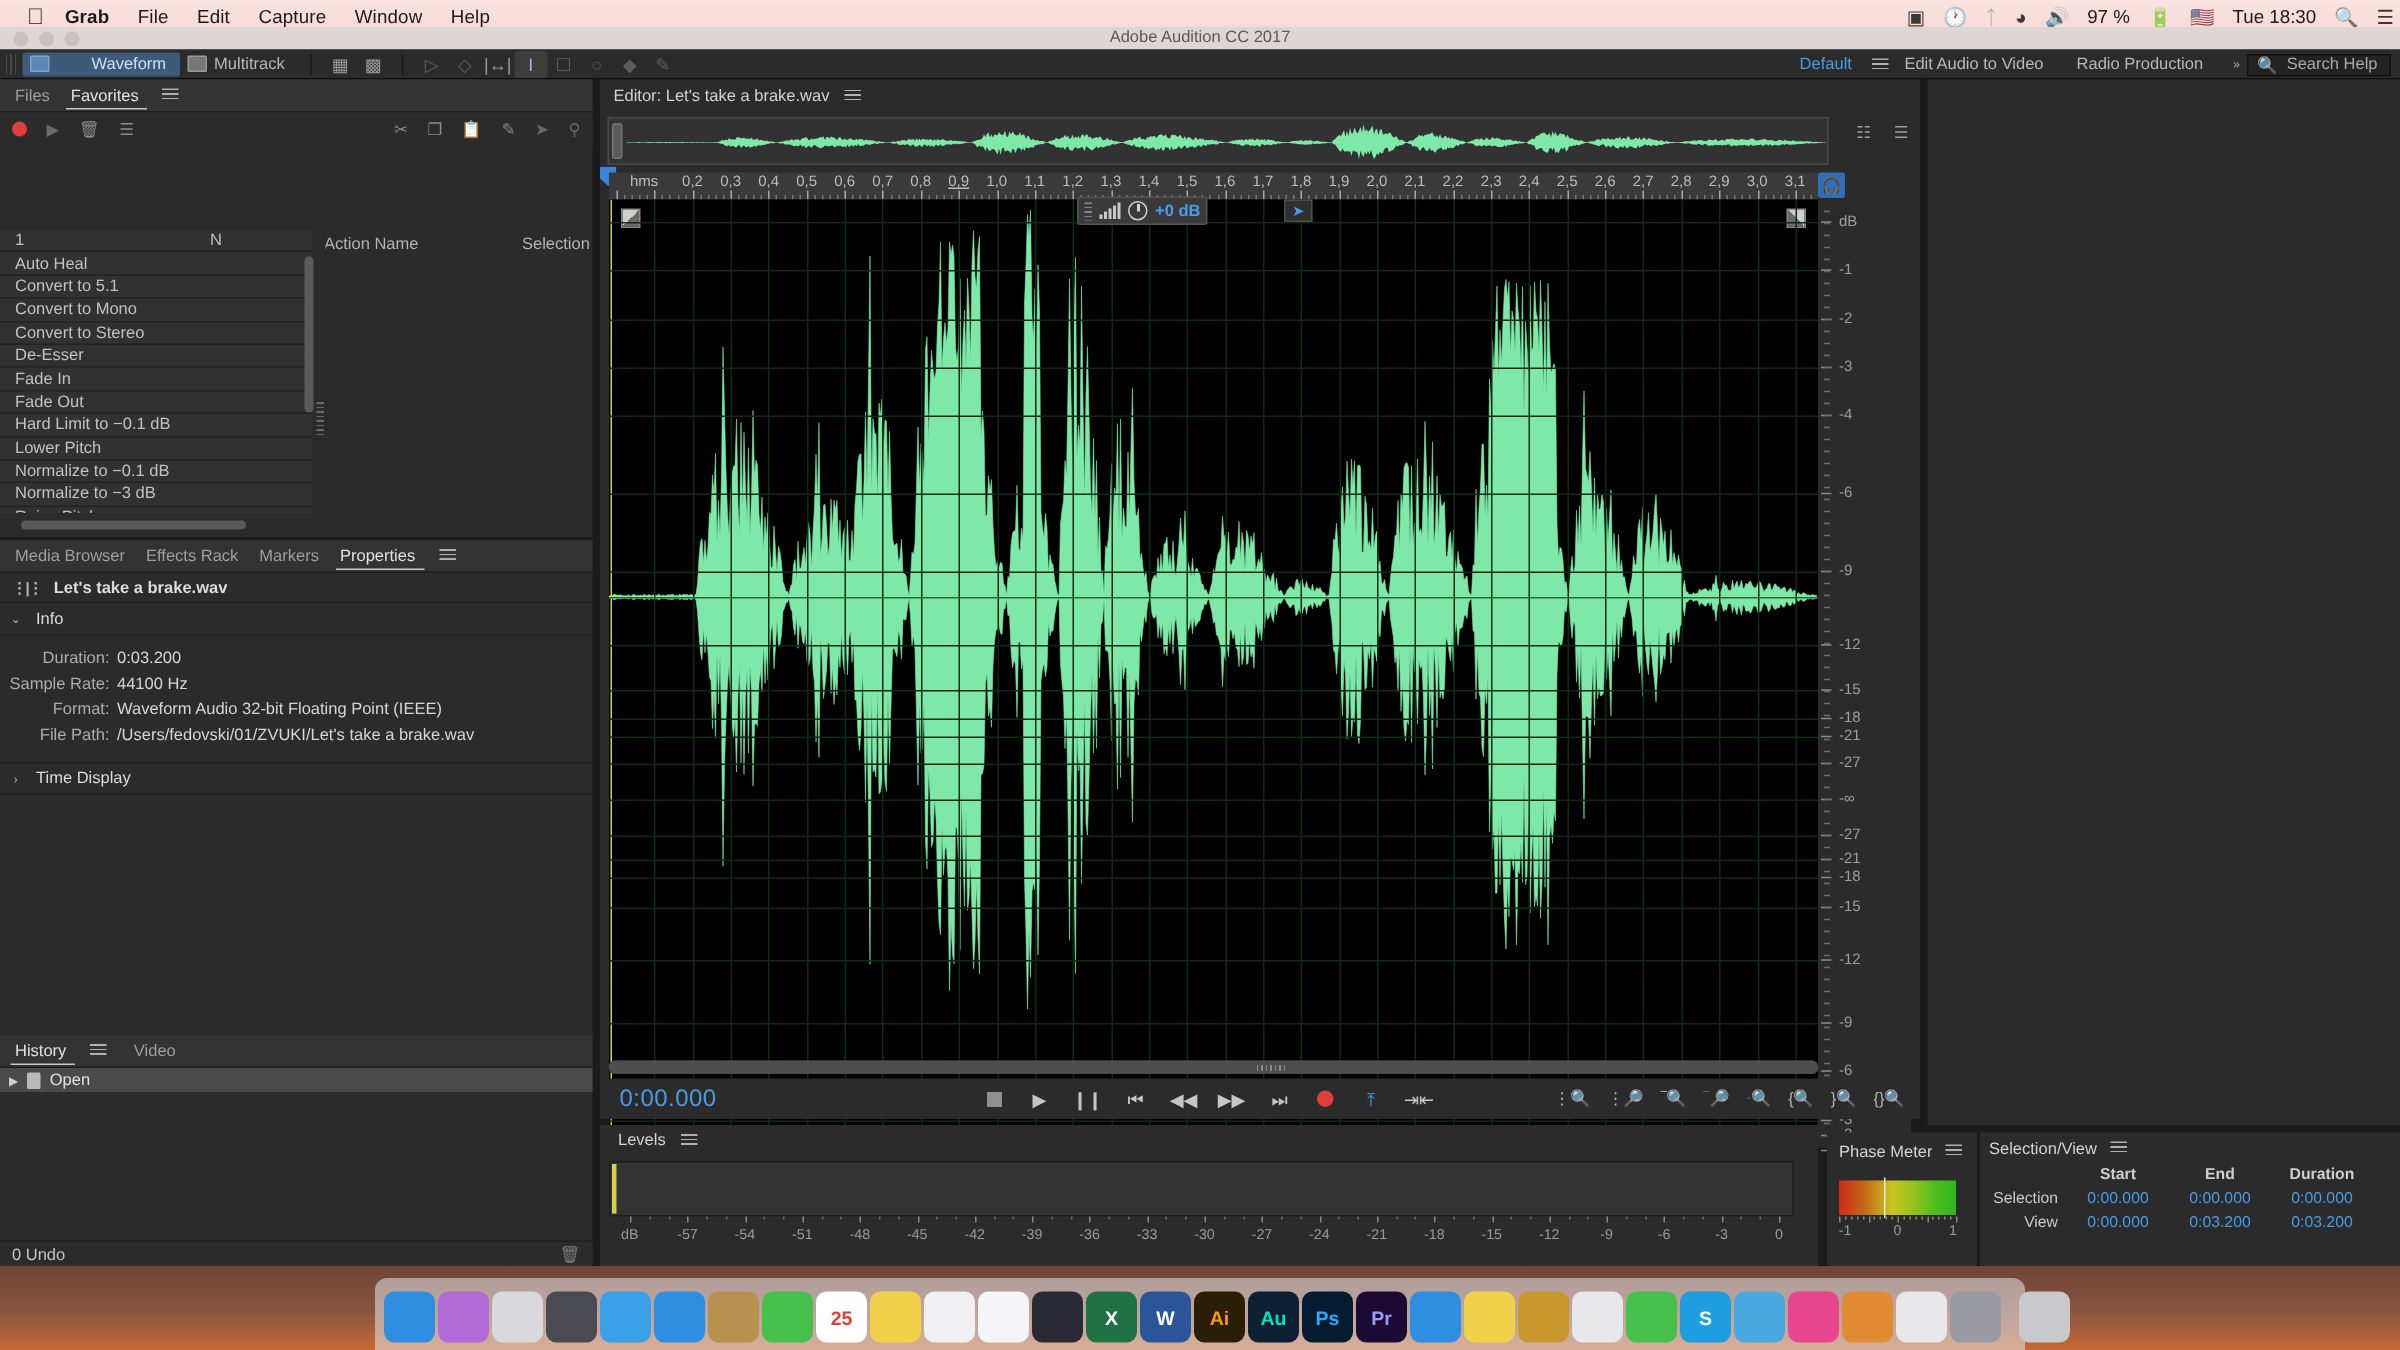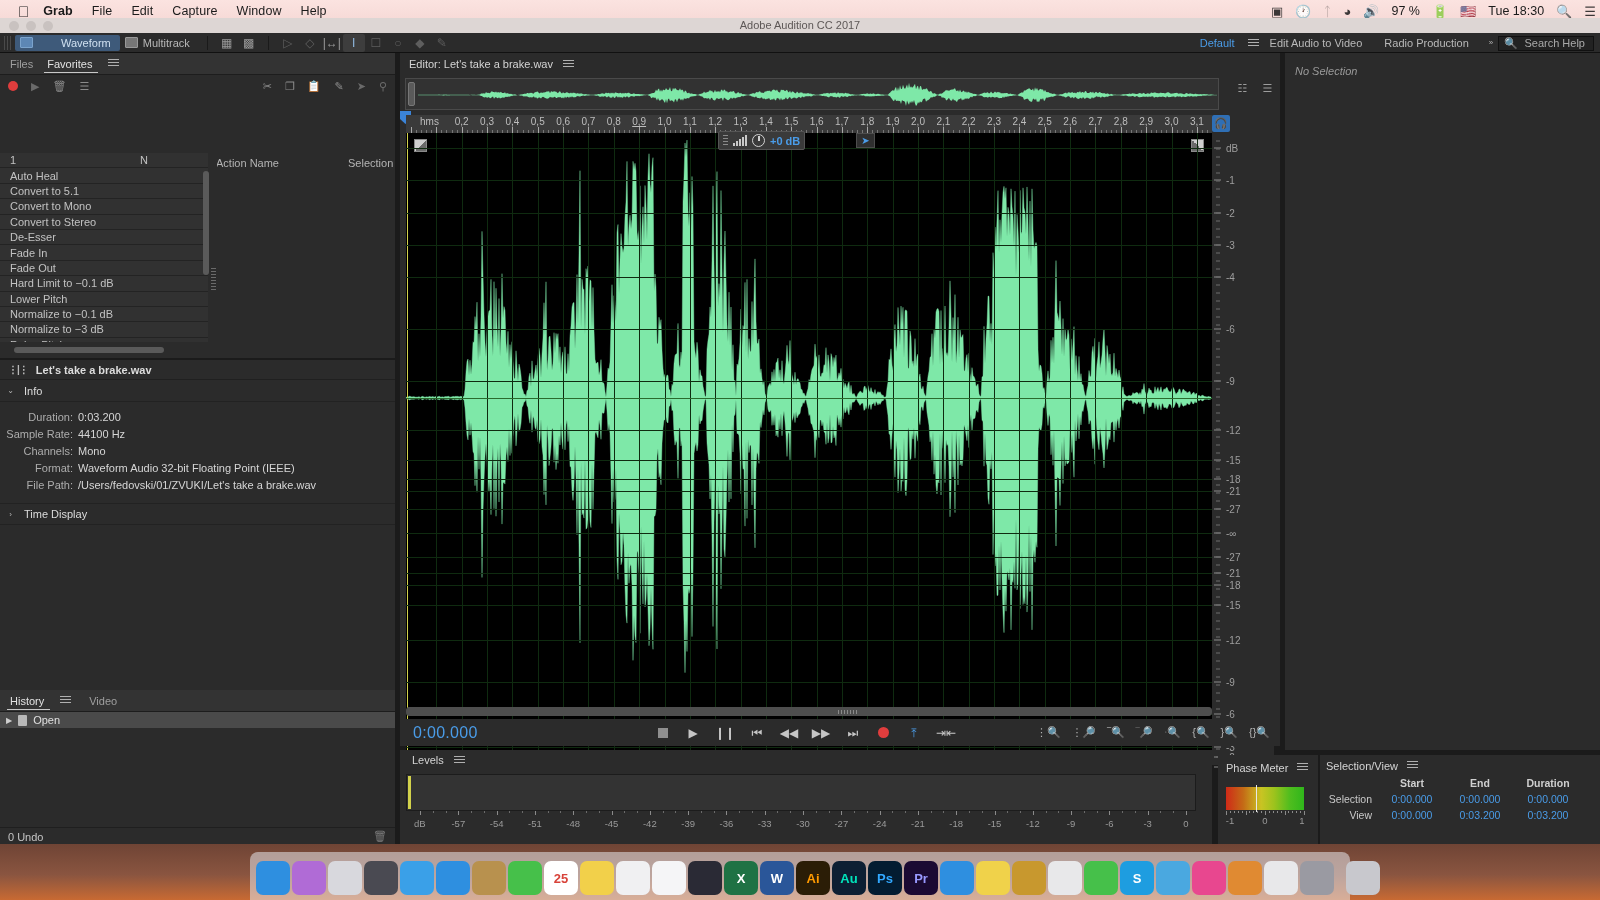--- a/index.html
+++ b/index.html
@@ -425,41 +425,44 @@
           <span class="sc" style="position: absolute; left: 140px;"></span>
         </div>
       </div>
     <div class="fav-vdivider"></div>
     <div class="dragdots"></div>
     <div class="fav-scroll"></div>
     <div class="fav-hscroll"></div>
   </div>
 
   <div class="panel" id="proppanel">
+    <div class="ptabs">
+      <span class="ptab">Media Browser</span>
+      <span class="ptab">Effects Rack</span>
+      <span class="ptab">Markers</span>
+      <span class="ptab active">Properties</span>
+      <span class="burger"></span>
+    </div>
     <div class="prop-file">
       <span class="wavglyph">⋮|⋮</span>
       <span>Let's take a brake.wav</span>
     </div>
     <div class="prop-sect">
       <span class="chev">⌄</span>
       <span>Info</span>
     </div>
     <div class="prop-gap"></div>
     <div id="prop-rows">
         <div class="prop-row">
           <span class="prop-k">Duration:</span>
           <span class="prop-v">0:03.200</span>
         </div>
         <div class="prop-row">
           <span class="prop-k">Sample Rate:</span>
           <span class="prop-v">44100 Hz</span>
-        </div>
-        <div class="prop-row">
-          <span class="prop-k">Channels:</span>
-          <span class="prop-v">Mono</span>
         </div>
         <div class="prop-row">
           <span class="prop-k">Format:</span>
           <span class="prop-v">Waveform Audio 32-bit Floating Point (IEEE)</span>
         </div>
         <div class="prop-row">
           <span class="prop-k">File Path:</span>
           <span class="prop-v">/Users/fedovski/01/ZVUKI/Let's take a brake.wav</span>
         </div>
       </div>
@@ -1088,21 +1091,20 @@
       <div class="sv-r">
         <span class="sv-c0">View</span>
         <span class="sv-c">0:00.000</span>
         <span class="sv-c">0:03.200</span>
         <span class="sv-c">0:03.200</span>
       </div>
     </div>
   </div>
 
   <div class="panel" id="essential">
-    <div class="es-body">No Selection</div>
   </div>
 
   <div class="statusbar">
     <span class="sb-div" style="left:1113px;"></span>
     <span class="sb-seg" style="left:1120px;width:205px;">44100 Hz • 32-bit (float) • Mono</span>
     <span class="sb-div" style="left:1328px;"></span>
     <span class="sb-seg" style="left:1333px;width:80px;">551,25 KB</span>
     <span class="sb-div" style="left:1414px;"></span>
     <span class="sb-seg" style="left:1418px;width:78px;">0:03.200</span>
     <span class="sb-div" style="left:1498px;"></span>

